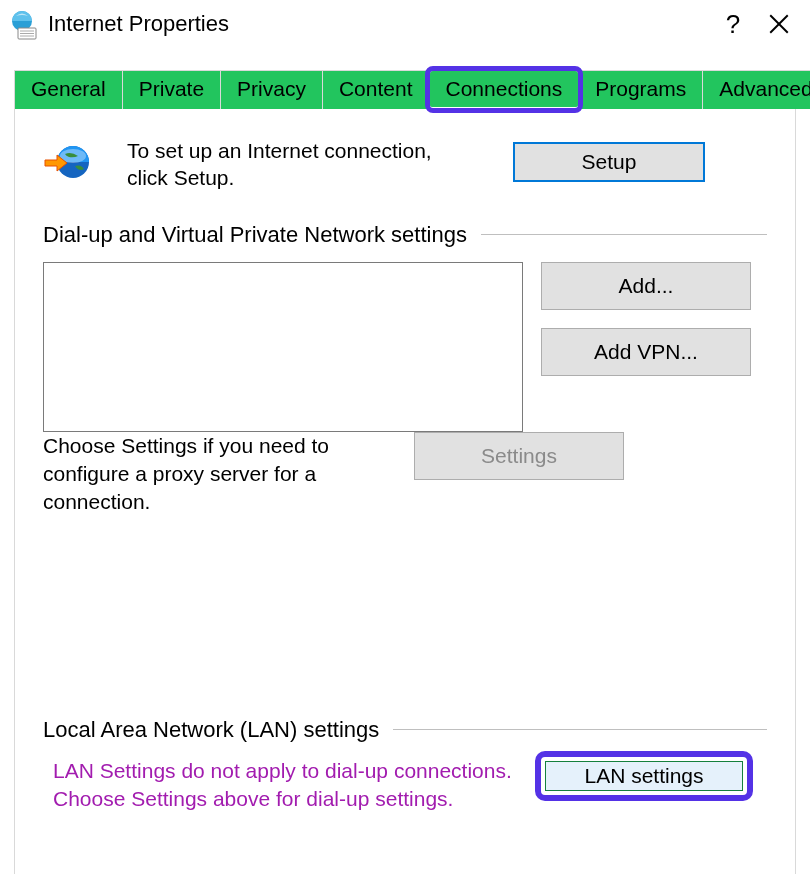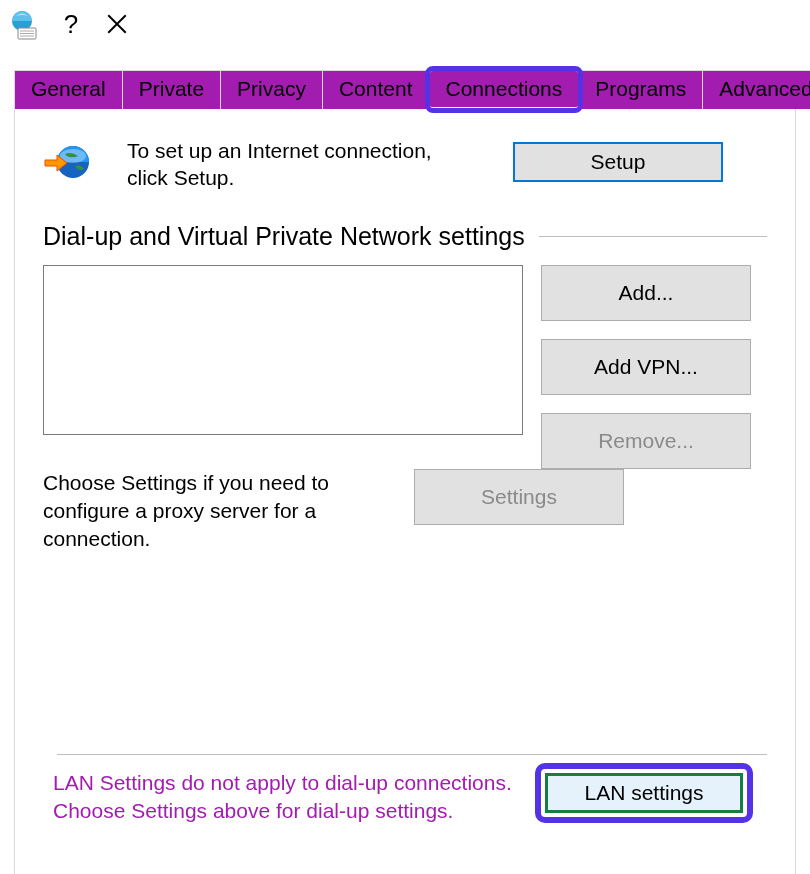--- a/index.html
+++ b/index.html
@@ -5,67 +5,68 @@
     * { box-sizing: border-box; margin: 0; padding: 0; font-family: "Segoe UI", Tahoma, sans-serif; }
     body { background: #ffffff; width: 810px; height: 874px; overflow: hidden; }
 
     .titlebar { display: flex; align-items: center; height: 48px; padding: 0 8px; }
     .titlebar-icon { width: 32px; height: 32px; margin-right: 8px; position: relative; }
     .titlebar-title { font-size: 22px; color: #000; flex: 1; }
     .titlebar-help { font-size: 26px; color: #000; width: 46px; text-align: center; cursor: pointer; }
     .titlebar-close { width: 46px; height: 46px; display: flex; align-items: center; justify-content: center; cursor: pointer; }
 
     .tabbar { display: flex; margin: 22px 0 0 14px; position: relative; z-index: 2; }
-    .tab { padding: 6px 16px; font-size: 21px; color: #000; border: 1px solid #d9d9d9; border-bottom: none; background: #a21caf; margin-right: -1px; cursor: pointer; position: relative; text-align: center; }
+    .tab { padding: 6px 16px; font-size: 21px; color: #000; border: 1px solid #d9d9d9; border-bottom: none; background: #22c55e; margin-right: -1px; cursor: pointer; position: relative; text-align: center; }
     .tab.active { border-color: #d9d9d9; border-bottom: 2px solid #fff; z-index: 3; }
     .tab-highlight-purple { outline: 5px solid #5432e6; outline-offset: -1px; border-radius: 4px; }
 
     .panel { border: 1px solid #d9d9d9; margin: -1px 14px 0 14px; padding: 24px 28px 30px 28px; background: #fff; min-height: 782px; position: relative; }
 
     .setup-row { display: flex; align-items: center; gap: 36px; }
     .globe-icon { width: 48px; height: 48px; flex-shrink: 0; }
     .setup-text { font-size: 21px; color: #000; line-height: 1.3; flex: 1; padding-top: 4px; max-width: 350px; }
-    .setup-btn { width: 210px; height: 40px; background: #e1e1e1; border: 2px solid #0078d7; font-size: 21px; color: #000; cursor: pointer; }
+    .setup-btn { width: 192px; height: 40px; background: #e1e1e1; border: 2px solid #0078d7; font-size: 21px; color: #000; cursor: pointer; }
 
     .section-head { display: flex; align-items: center; margin-top: 30px; margin-bottom: 14px; }
-    .section-title { font-size: 25px; color: #000; white-space: nowrap; }
+    .section-title { font-size: 22px; color: #000; white-space: nowrap; }
     .section-rule { flex: 1; height: 1px; background: #bfbfbf; margin-left: 14px; }
 
     .dialup-row { display: flex; gap: 18px; }
     .listbox { width: 480px; height: 170px; border: 1px solid #7a7a7a; background: #fff; }
     .btn-col { display: flex; flex-direction: column; gap: 18px; flex: 1; }
-    .btn { width: 210px; height: 56px; background: #e1e1e1; border: 1px solid #adadad; font-size: 21px; color: #000; cursor: pointer; }
+    .btn { width: 210px; height: 48px; background: #e1e1e1; border: 1px solid #adadad; font-size: 21px; color: #000; cursor: pointer; }
     .btn.disabled { color: #8a8a8a; }
 
     .settings-row { display: flex; gap: 18px; }
     .settings-text { font-size: 21px; color: #000; line-height: 1.35; flex: 1; max-width: 480px; }
 
     .lan-section { margin-top: 200px; }
     .lan-row { display: flex; gap: 18px; align-items: flex-start; margin-top: 6px; }
     .lan-text { font-size: 21px; color: #a21caf; line-height: 1.35; flex: 1; max-width: 480px; padding-left: 10px; }
     .lan-btn-wrap { outline: 6px solid #5432e6; border-radius: 4px; padding: 4px; }
-    .lan-btn { width: 198px; height: 40px; background: #e5f1fb; border: 3px solid #15803d; font-size: 21px; color: #000; cursor: pointer; }
+    .lan-btn { width: 198px; height: 30px; background: #e5f1fb; border: 1px solid #15803d; font-size: 21px; color: #000; cursor: pointer; }
 
     svg { display: block; }
   </style>
 </head>
 <body>
 
 <div class="titlebar">
   <div class="titlebar-icon">
     <svg viewBox="0 0 32 32" width="32" height="32">
       <circle cx="14" cy="13" r="10" fill="#2a9fd6"></circle>
       <path d="M4 13 a10 10 0 0 1 20 0" fill="#5ec1ec"></path>
       <path d="M8 8 Q14 3 20 8 Q14 6 8 8" fill="#ffffff" opacity="0.6"></path>
       <rect x="10" y="20" width="18" height="11" rx="1" fill="#ffffff" stroke="#888" stroke-width="1"></rect>
       <line x1="12" y1="23" x2="26" y2="23" stroke="#aaa" stroke-width="1"></line>
       <line x1="12" y1="25.5" x2="26" y2="25.5" stroke="#aaa" stroke-width="1"></line>
       <line x1="12" y1="28" x2="26" y2="28" stroke="#aaa" stroke-width="1"></line>
     </svg>
   </div>
+  <div class="titlebar-title">Internet Properties</div>
   <div class="titlebar-help">?</div>
   <div class="titlebar-close">
     <svg viewBox="0 0 16 16" width="20" height="20">
       <line x1="1" y1="1" x2="15" y2="15" stroke="#000" stroke-width="1.5"></line>
       <line x1="15" y1="1" x2="1" y2="15" stroke="#000" stroke-width="1.5"></line>
     </svg>
   </div>
 </div>
 
 <div class="tabbar">
@@ -98,33 +99,33 @@
   <div class="section-head">
     <div class="section-title">Dial-up and Virtual Private Network settings</div>
     <div class="section-rule"></div>
   </div>
 
   <div class="dialup-row">
     <div class="listbox"></div>
     <div class="btn-col">
       <button class="btn">Add...</button>
       <button class="btn">Add VPN...</button>
-      <button class="btn disabled">Remove...</button>
     </div>
   </div>
 
   <div class="settings-row">
     <div class="settings-text">Choose Settings if you need to configure a proxy server for a connection.</div>
     <div class="btn-col">
       <button class="btn disabled">Settings</button>
     </div>
   </div>
 
   <div class="lan-section">
     <div class="section-head">
+      <div class="section-title">Local Area Network (LAN) settings</div>
       <div class="section-rule"></div>
     </div>
     <div class="lan-row">
       <div class="lan-text">LAN Settings do not apply to dial-up connections. Choose Settings above for dial-up settings.</div>
       <div class="lan-btn-wrap">
         <button class="lan-btn">LAN settings</button>
       </div>
     </div>
   </div>
 

